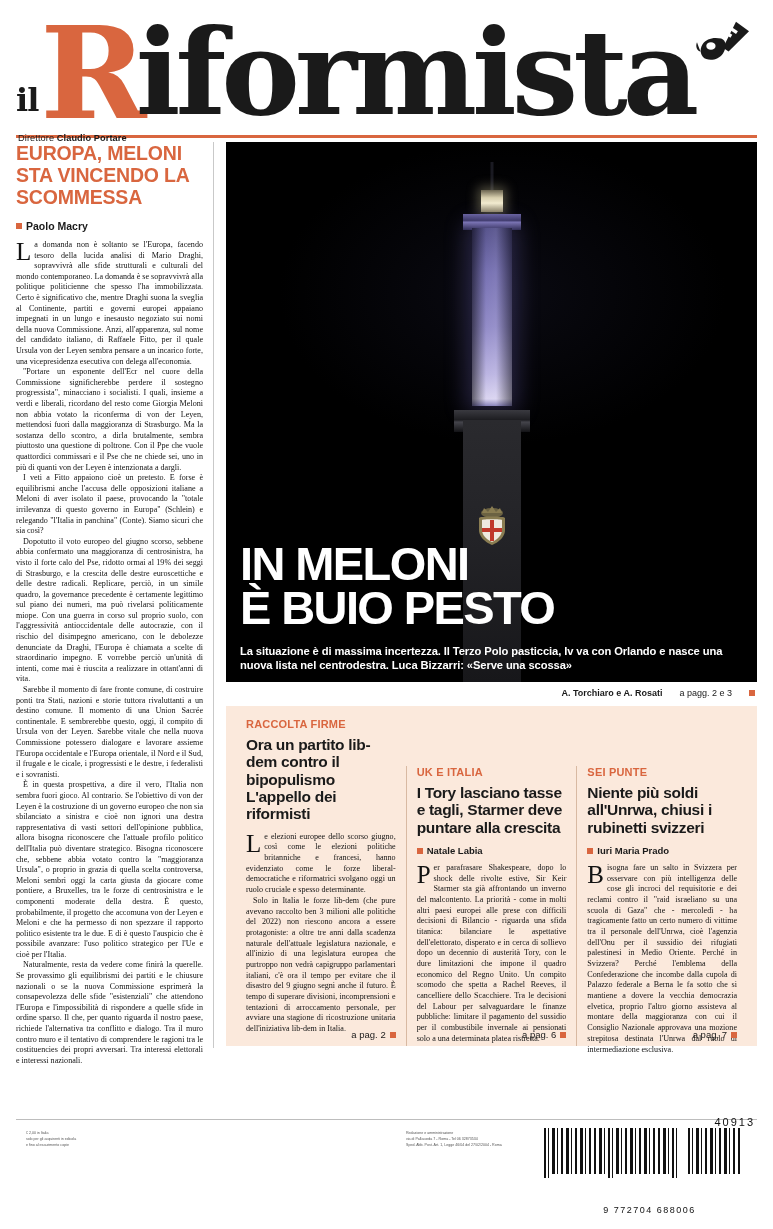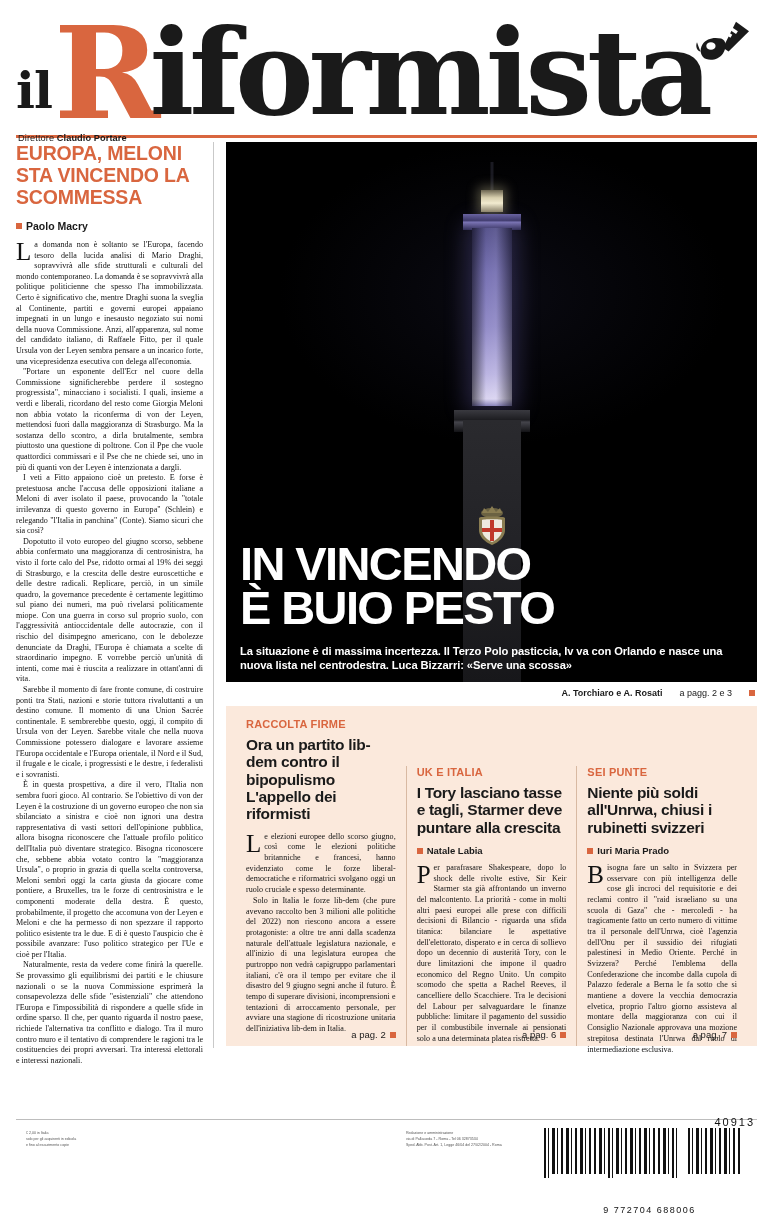--- a/index.html
+++ b/index.html
@@ -9,21 +9,21 @@
     font-family: "Liberation Serif", serif;
     overflow: hidden;
   }
   .page { position: relative; width: 773px; height: 1229px; background: #fff; }
 
   
   .masthead { position: relative; padding: 22px 16px 0 16px; height: 130px; }
   .logo-row { display: flex; align-items: flex-end; justify-content: flex-start; position: relative; }
   .logo-il {
     font-family: "DejaVu Serif", serif;
-    font-weight: 700; font-size: 50px; color: #1a1a1a;
+    font-weight: 700; font-size: 32px; color: #1a1a1a;
     line-height: 1; margin-right: 2px; margin-bottom: 7px; letter-spacing: -1px;
   }
   .logo-R {
     font-family: "DejaVu Serif", serif;
     font-weight: 700; font-size: 128px; color: #d9663f;
     line-height: .78; letter-spacing: -7px;
   }
   .logo-rest {
     font-family: "DejaVu Serif", serif;
     font-weight: 700; font-size: 118px; color: #1a1a1a;
@@ -229,21 +229,21 @@
 
     <div class="col-left">
       <h1 class="kicker-head">EUROPA, MELONI STA VINCENDO LA SCOMMESSA</h1>
       <div class="byline">
         <span class="sq"></span>
         <span>Paolo Macry</span>
       </div>
       <div class="article-text">
         <p class="dropcap">La domanda non è soltanto se l'Europa, facendo tesoro della lucida analisi di Mario Draghi, sopravvivrà alle sfide strutturali e culturali del mondo contemporaneo. La domanda è se sopravvivrà alla politique politicienne che spesso l'ha immobilizzata. Certo è significativo che, mentre Draghi suona la sveglia al Continente, partiti e governi europei appaiano impegnati in un lungo e inesausto negoziato sui nomi della nuova Commissione. Anzi, all'apparenza, sul nome del candidato italiano, di Raffaele Fitto, per il quale Ursula von der Leyen sembra pensare a un incarico forte, una vicepresidenza esecutiva con delega all'economia.</p>
         <p>"Portare un esponente dell'Ecr nel cuore della Commissione significherebbe perdere il sostegno progressista", minacciano i socialisti. I quali, insieme a verdi e liberali, ricordano del resto come Giorgia Meloni non abbia votato la riconferma di von der Leyen, mettendosi fuori dalla maggioranza di Strasburgo. Ma la sostanza dello scontro, a dirla brutalmente, sembra piuttosto una questione di poltrone. Con il Ppe che vuole quattordici commissari e il Pse che ne chiede sei, uno in più di quanti von der Leyen è intenzionata a dargli.</p>
-        <p>I veti a Fitto appaiono cioè un pretesto. E forse è pretestuosa anche l'accusa delle opposizioni italiane a Meloni di aver isolato il paese, provocando la "totale irrilevanza di questo governo in Europa" (Schlein) e relegando "l'Italia in panchina" (Conte). Siamo sicuri che sia così?</p>
+        <p>I veti a Fitto appaiono cioè un pretesto. E forse è equilibrismi anche l'accusa delle opposizioni italiane a Meloni di aver isolato il paese, provocando la "totale irrilevanza di questo governo in Europa" (Schlein) e relegando "l'Italia in panchina" (Conte). Siamo sicuri che sia così?</p>
         <p>Dopotutto il voto europeo del giugno scorso, sebbene abbia confermato una maggioranza di centrosinistra, ha visto il forte calo del Pse, ridotto ormai al 19% dei seggi di Strasburgo, e la crescita delle destre euroscettiche e delle destre radicali. Replicare, perciò, in un simile quadro, la governance precedente è certamente legittimo sul piano dei numeri, ma può rivelarsi politicamente miope. Con una guerra in corso sul proprio suolo, con l'aggressività antioccidentale delle autocrazie, con il rischio del disimpegno americano, con le debolezze denunciate da Draghi, l'Europa è chiamata a scelte di straordinario impegno. E vorrebbe perciò un'unità di intenti, come mai è riuscita a realizzare in ottant'anni di vita.</p>
         <p>Sarebbe il momento di fare fronte comune, di costruire ponti tra Stati, nazioni e storie tuttora rivaluttanti a un destino comune. Il momento di una Union Sacrée continentale. E sembrerebbe questo, oggi, il compito di Ursula von der Leyen. Sarebbe vitale che nella nuova Commissione potessero dialogare e lavorare assieme l'Europa occidentale e l'Europa orientale, il Nord e il Sud, il frugale e le cicale, i progressisti e le destre, i federalisti e i sovranisti.</p>
         <p>È in questa prospettiva, a dire il vero, l'Italia non sembra fuori gioco. Al contrario. Se l'obiettivo di von der Leyen è la costruzione di un governo europeo che non sia sbilanciato a sinistra e cioè non ignori una destra rappresentativa di vasti settori dell'opinione pubblica, allora bisogna riconoscere che l'attuale profilo politico dell'Italia può diventare strategico. Bisogna riconoscere che, sebbene abbia votato contro la "maggioranza Ursula", o proprio in grazia di quella scelta controversa, Meloni sembri oggi la carta giusta da giocare come pontiere, a Bruxelles, tra le forze di centrosinistra e le componenti moderate della destra. È questo, probabilmente, il progetto che accomuna von der Leyen e Meloni e che ha permesso di non spezzare il rapporto politico esistente tra le due. E di è questo l'auspicio che è possibile avanzare: l'uso politico strategico per l'Ue e cioè per l'Italia.</p>
         <p>Naturalmente, resta da vedere come finirà la querelle. Se provassimo gli equilibrismi dei partiti e le chiusure nazionali o se la nuova Commissione esprimerà la consapevolezza delle sfide "esistenziali" che attendono l'Europa e l'impossibilità di rispondere a quelle sfide in ordine sparso. Il che, per quanto riguarda il nostro paese, richiede l'alternativa tra conflitto e dialogo. Tra il muro contro muro e il tentativo di comprendere le ragioni tra le costituencies dei propri avversari. Tra interessi elettorali e interessi nazionali.</p>
       </div>
     </div>
 
     <div class="col-right">
       <div class="photo">
         <div class="sky"></div>
@@ -255,21 +255,21 @@
         <div class="tower-base"></div>
         <svg class="crest" viewBox="0 0 36 44">
           <ellipse cx="18" cy="9" rx="11" ry="5" fill="#6b6242"></ellipse>
           <path d="M8 9 L10 4 L14 8 L18 2 L22 8 L26 4 L28 9 Z" fill="#8a7d52"></path>
           <path d="M5 14 C5 12 31 12 31 14 L31 26 C31 36 18 41 18 41 C18 41 5 36 5 26 Z" fill="#8a7d52"></path>
           <path d="M8 16 C8 15 28 15 28 16 L28 26 C28 34 18 38 18 38 C18 38 8 34 8 26 Z" fill="#efeae0"></path>
           <rect x="16" y="16" width="4" height="21" fill="#c0392b"></rect>
           <rect x="8" y="24" width="20" height="4" fill="#c0392b"></rect>
         </svg>
         <div class="headline-main">
-          <div>IN VINCENDO</div>
+          <div>IN MELONI</div>
           <div>È BUIO PESTO</div>
         </div>
         <div class="subhead-main">La situazione è di massima incertezza. Il Terzo Polo pasticcia, Iv va con Orlando e nasce una nuova lista nel centrodestra. Luca Bizzarri: «Serve una scossa»</div>
       </div>
       <div class="photo-credit">
         <span class="authors">A. Torchiaro e A. Rosati</span>
         <span class="pages">a pagg. 2 e 3</span>
         <span class="sq"></span>
       </div>
 

